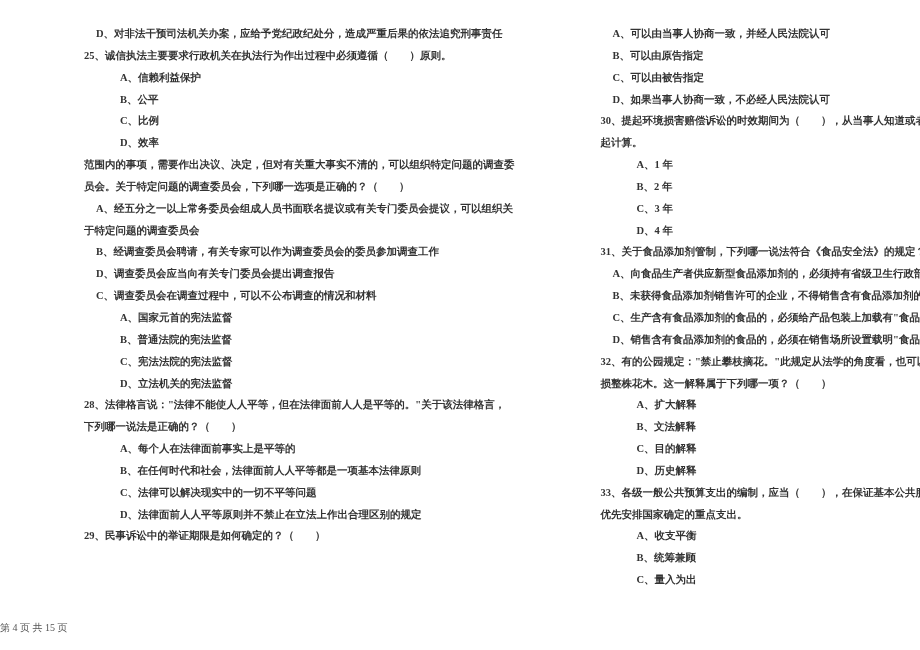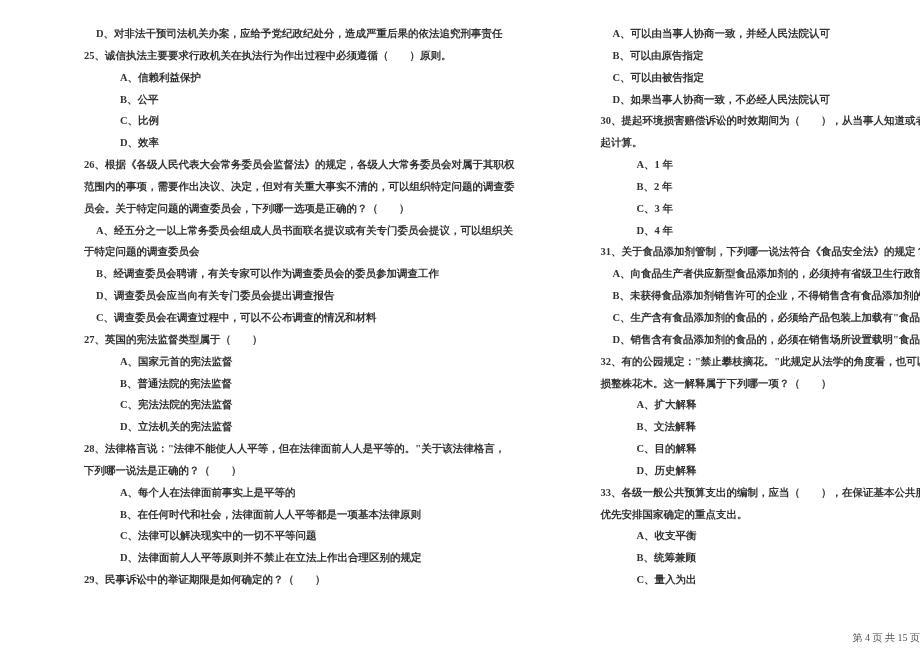--- a/index.html
+++ b/index.html
@@ -27,48 +27,46 @@
     }
     .line {
       margin-bottom: 4px;
       white-space: nowrap;
     }
     .indent-a { padding-left: 48px; }
     .indent-b { padding-left: 72px; }
     .indent-c { padding-left: 0px; margin-left: 36px; }
     .footer {
       position: absolute;
-      bottom: 4px;
+      bottom: 14px;
       left: 0;
       right: 0;
-      text-align: right;
+      text-align: left;
       font-size: 10px;
       color: #555;
     }
   </style>
 </head>
 <body>
 
 <div class="page-wrap">
   <div class="col">
     <div class="line indent-a">D、对非法干预司法机关办案，应给予党纪政纪处分，造成严重后果的依法追究刑事责任</div>
     <div class="line indent-c">25、诚信执法主要要求行政机关在执法行为作出过程中必须遵循（　　）原则。</div>
     <div class="line indent-b">A、信赖利益保护</div>
     <div class="line indent-b">B、公平</div>
     <div class="line indent-b">C、比例</div>
     <div class="line indent-b">D、效率</div>
-    <div class="line indent-c">26、根据《各级人民代表大会常务委员会监督法》的规定，各级人大常务委员会对属于其职权</div>
     <div class="line indent-c">范围内的事项，需要作出决议、决定，但对有关重大事实不清的，可以组织特定问题的调查委</div>
     <div class="line indent-c">员会。关于特定问题的调查委员会，下列哪一选项是正确的？（　　）</div>
     <div class="line indent-a">A、经五分之一以上常务委员会组成人员书面联名提议或有关专门委员会提议，可以组织关</div>
     <div class="line indent-c">于特定问题的调查委员会</div>
     <div class="line indent-a">B、经调查委员会聘请，有关专家可以作为调查委员会的委员参加调查工作</div>
     <div class="line indent-a">D、调查委员会应当向有关专门委员会提出调查报告</div>
     <div class="line indent-a">C、调查委员会在调查过程中，可以不公布调查的情况和材料</div>
-    <div class="line indent-c">27、英国的宪法监督类型属于（　　）</div>
     <div class="line indent-b">A、国家元首的宪法监督</div>
     <div class="line indent-b">B、普通法院的宪法监督</div>
     <div class="line indent-b">C、宪法法院的宪法监督</div>
     <div class="line indent-b">D、立法机关的宪法监督</div>
     <div class="line indent-c">28、法律格言说："法律不能使人人平等，但在法律面前人人是平等的。"关于该法律格言，</div>
     <div class="line indent-c">下列哪一说法是正确的？（　　）</div>
     <div class="line indent-b">A、每个人在法律面前事实上是平等的</div>
     <div class="line indent-b">B、在任何时代和社会，法律面前人人平等都是一项基本法律原则</div>
     <div class="line indent-b">C、法律可以解决现实中的一切不平等问题</div>
     <div class="line indent-b">D、法律面前人人平等原则并不禁止在立法上作出合理区别的规定</div>

